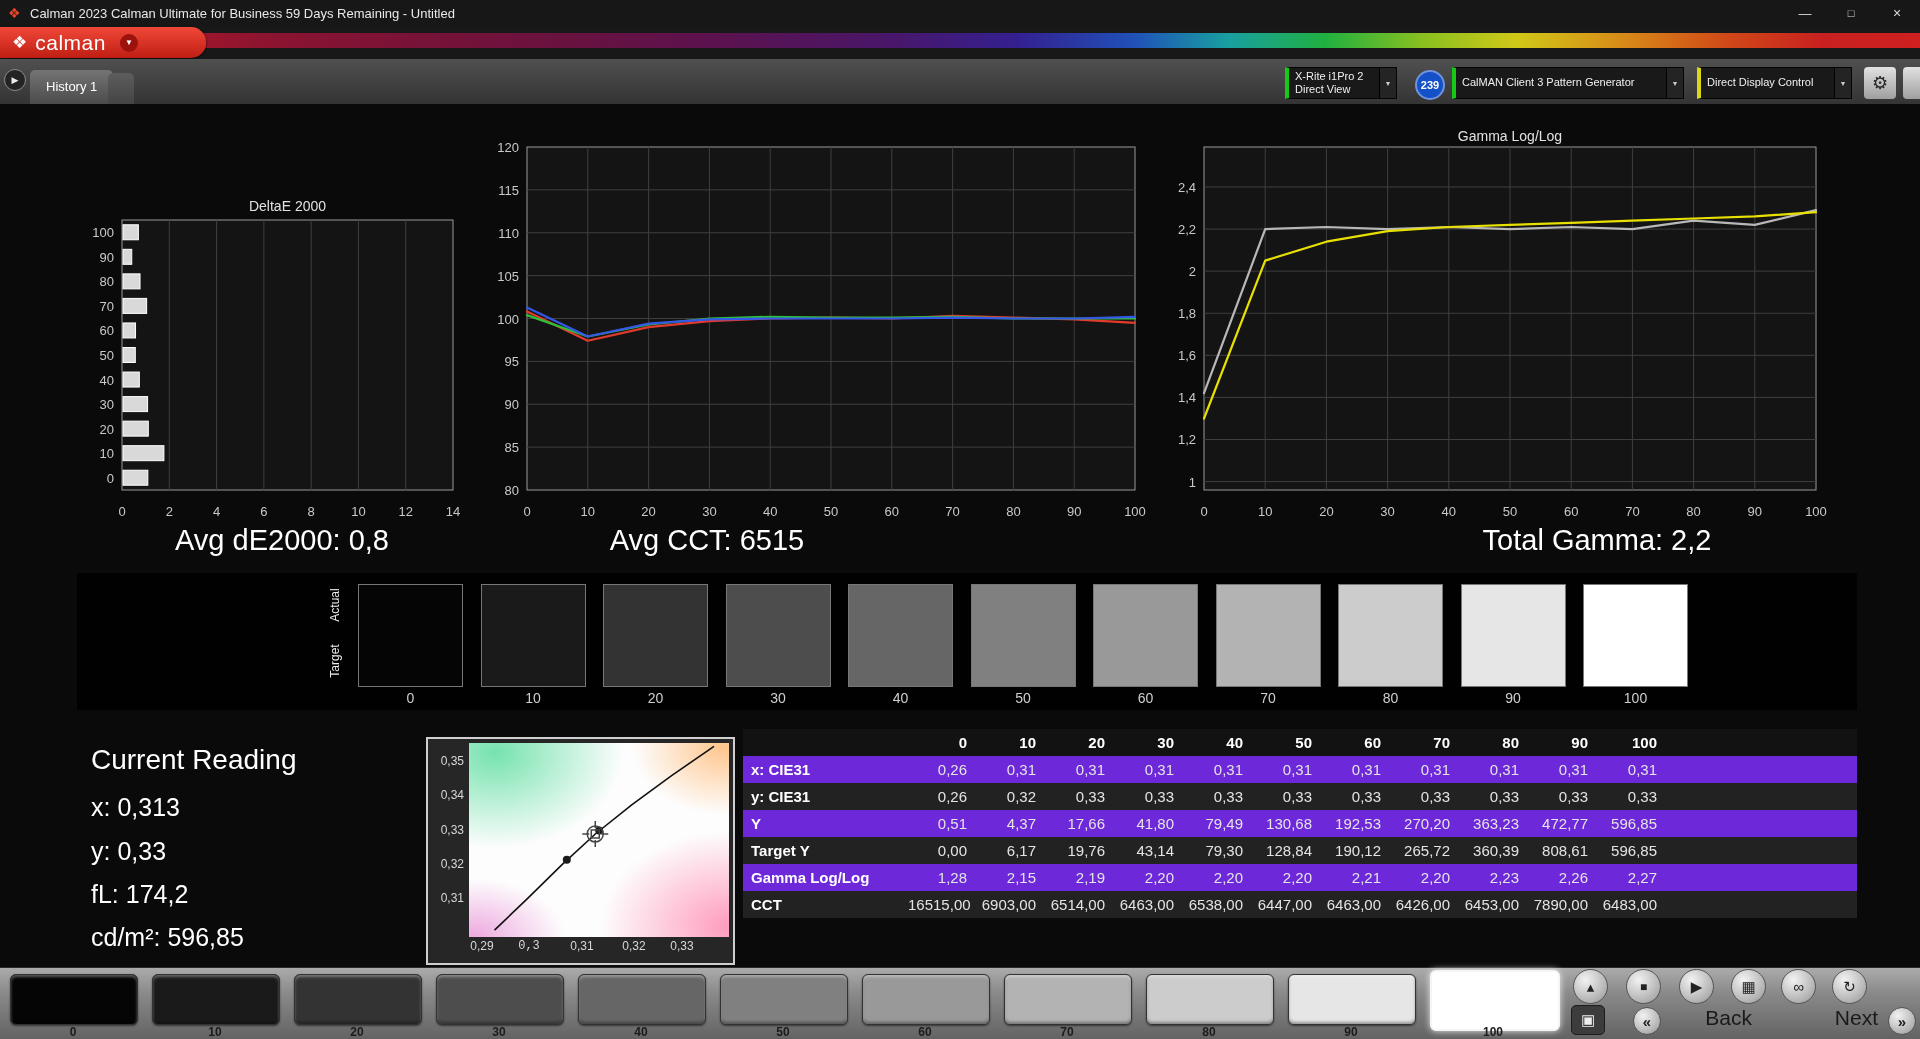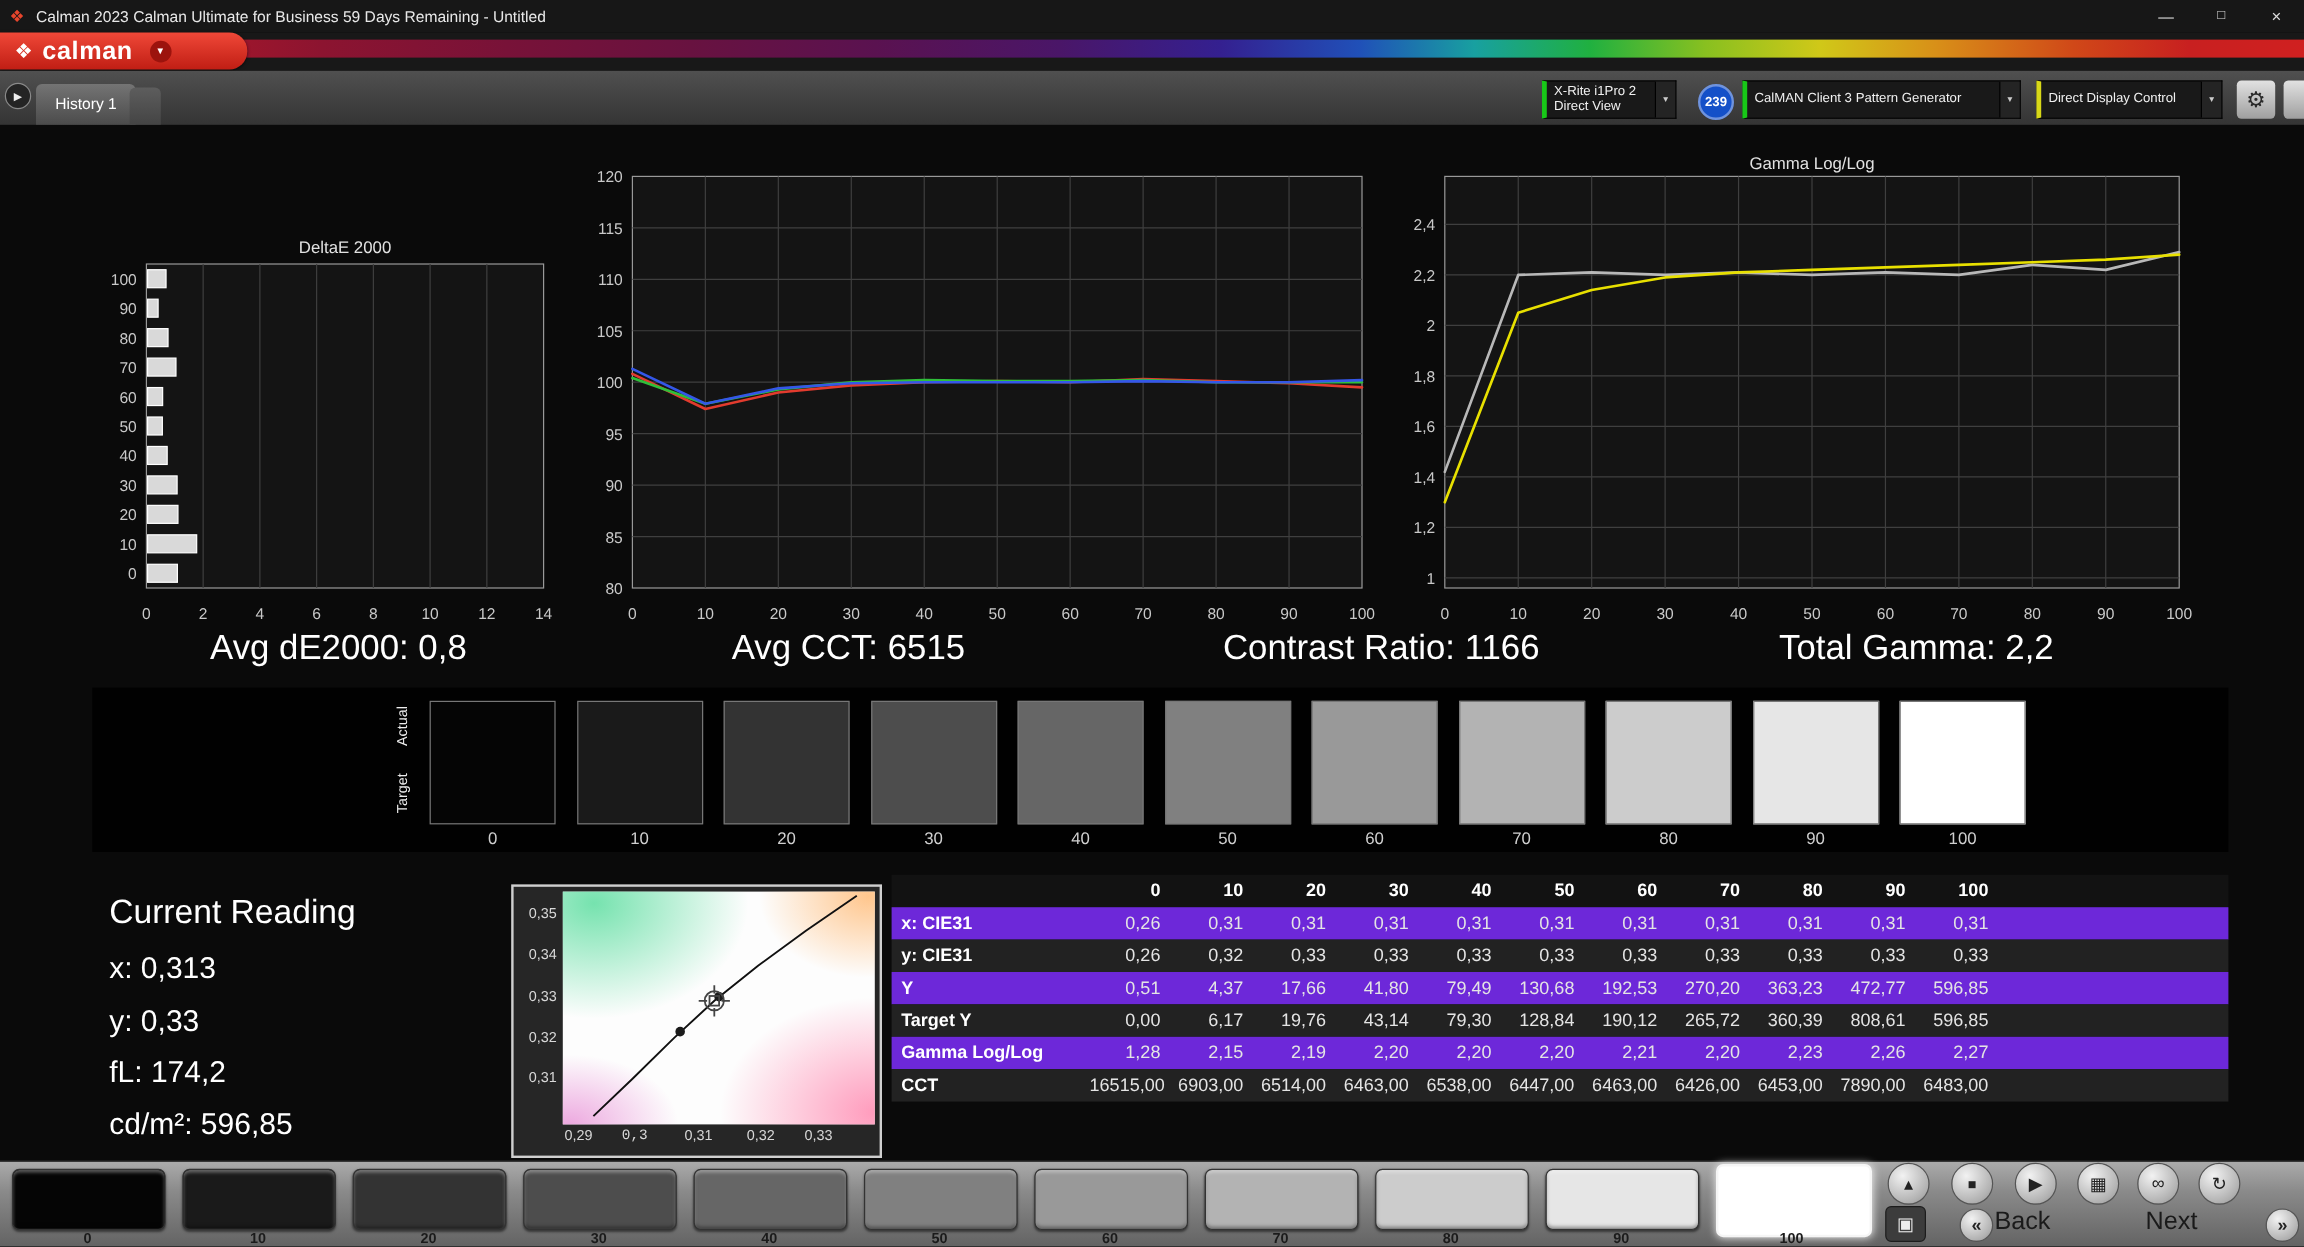--- a/index.html
+++ b/index.html
@@ -11,21 +11,21 @@
   .title-text{position:absolute;left:30px;top:6px;font-size:13px;color:#e8e8e8;white-space:nowrap;}
   .win-btn{position:absolute;top:0;width:46px;height:27px;text-align:center;line-height:27px;color:#ddd;font-size:13px;}
   .win-min{right:92px}.win-max{right:46px;font-size:11px}.win-close{right:0;font-size:14px}
 
   
   .brand-row{position:absolute;top:27px;left:0;width:1920px;height:32px;background:#181818;}
   .rainbow{position:absolute;top:6px;left:0;width:1920px;height:15px;
     background:linear-gradient(90deg,#e02020 0%,#b01828 6%,#8c1430 14%,#781238 22%,#681240 30%,#5a1250 38%,#4a1668 46%,#342090 53%,#2050b8 59%,#18a0a0 64%,#20b040 69%,#88c020 74%,#d0c818 79%,#d89018 84%,#d04818 90%,#c82020 95%,#d02020 100%);}
   .logo{position:absolute;top:0;left:0;width:206px;height:31px;background:linear-gradient(180deg,#f04838,#c01e14);border-radius:0 15px 15px 0;display:flex;align-items:center;padding-left:12px;box-sizing:border-box;box-shadow:0 1px 3px rgba(0,0,0,.6);}
   .logo-mark{color:#fff;font-size:17px;margin-right:8px;}
-  .logo-text{color:#fff;font-size:21px;font-weight:bold;letter-spacing:.5px;}
+  .logo-text{color:#fff;font-size:21px;font-weight:normal;letter-spacing:.5px;}
   .logo-caret{width:18px;height:18px;border-radius:50%;background:#9c130d;color:#fff;font-size:8px;display:flex;align-items:center;justify-content:center;margin-left:14px;}
 
   
   .tabbar{position:absolute;top:59px;left:0;width:1920px;height:45px;background:linear-gradient(180deg,#505050,#343434);}
   .tab-nav{position:absolute;left:4px;top:10px;width:22px;height:22px;border-radius:50%;background:#242424;border:1px solid #8a8a8a;color:#eee;font-size:9px;display:flex;align-items:center;justify-content:center;box-sizing:border-box;}
   .tab{position:absolute;left:30px;top:11px;height:34px;padding:0 16px;background:linear-gradient(180deg,#747474,#4b4b4b);border-radius:5px 5px 0 0;color:#fff;font-size:13px;line-height:34px;}
   .tab-stub{position:absolute;left:108px;top:14px;width:26px;height:31px;background:linear-gradient(180deg,#5d5d5d,#444);border-radius:5px 5px 0 0;}
   .sel{position:absolute;top:8px;height:32px;background:#191919;border:1px solid #050505;border-left:4px solid #18c818;box-sizing:border-box;display:flex;align-items:center;}
   .sel-text{flex:1;padding:0 6px;font-size:11px;line-height:1.2;color:#f0f0f0;white-space:nowrap;overflow:hidden;}
   .sel-caret{width:16px;align-self:stretch;border-left:1px solid #000;display:flex;align-items:center;justify-content:center;font-size:7px;color:#ccc;background:#242424;}
@@ -94,21 +94,21 @@
   .patch-sel{top:2px;height:57px;border:2px solid #f5f5f5;box-shadow:0 0 7px rgba(255,255,255,.85);}
   .patch-label{position:absolute;top:57px;width:126px;text-align:center;font-size:12px;color:#1b1b1b;font-weight:bold;}
   .tbtn{position:absolute;width:35px;height:35px;border-radius:50%;border:1px solid #555;box-sizing:border-box;
     background:radial-gradient(circle at 35% 30%, #f2f2f2, #b2b2b2 70%, #8f8f8f);color:#222;font-size:15px;
     display:flex;align-items:center;justify-content:center;top:1px;}
   .tb-eject{left:1573px}.tb-stop{left:1626px;font-size:12px}.tb-play{left:1679px}.tb-save{left:1731px}.tb-loop{left:1781px}.tb-refresh{left:1832px}
   .layout-btn{position:absolute;left:1571px;top:37px;width:34px;height:30px;border-radius:5px;background:#3c3c3c;border:1px solid #1c1c1c;color:#eee;font-size:15px;display:flex;align-items:center;justify-content:center;box-sizing:border-box;}
   .nav-circle{position:absolute;width:28px;height:28px;border-radius:50%;border:1px solid #555;box-sizing:border-box;top:39px;
     background:radial-gradient(circle at 35% 30%, #f2f2f2, #b2b2b2 70%, #8f8f8f);color:#222;font-size:15px;font-weight:bold;display:flex;align-items:center;justify-content:center;}
   .nav-back-arrow{left:1633px}.nav-next-arrow{left:1888px}
-  .nav-text{position:absolute;top:38px;width:90px;text-align:left;font-size:21px;color:#1a1a1a;}
+  .nav-text{position:absolute;top:38px;width:90px;text-align:right;font-size:21px;color:#1a1a1a;}
   .nav-back{left:1662px}.nav-next{left:1788px}
 </style>
 </head>
 <body>
 
 <div class="app">
 
   <div class="titlebar">
     <span class="title-icon">❖</span>
     <span class="title-text">Calman 2023 Calman Ultimate for Business 59 Days Remaining  - Untitled</span>
@@ -273,21 +273,20 @@
       <line x1="45" y1="90.06748466257662" x2="657" y2="90.06748466257662" stroke="#3f3f3f"></line>
       <text x="37" y="95.06748466257662" text-anchor="end" font-size="13" fill="#c9c9c9">2,2</text>
       <line x1="45" y1="47.981595092024534" x2="657" y2="47.981595092024534" stroke="#3f3f3f"></line>
       <text x="37" y="52.981595092024534" text-anchor="end" font-size="13" fill="#c9c9c9">2,4</text>
       <polyline points="45.0,254.2 106.2,90.1 167.4,88.0 228.6,90.1 289.8,88.0 351.0,90.1 412.2,88.0 473.4,90.1 534.6,81.7 595.8,85.9 657.0,71.1" fill="none" stroke="#b8b8b8" stroke-width="2.2" stroke-linejoin="round" stroke-linecap="round"></polyline>
       <polyline points="45.0,279.5 106.2,121.6 167.4,102.7 228.6,92.2 289.8,88.0 351.0,85.9 412.2,83.8 473.4,81.7 534.6,79.5 595.8,77.4 657.0,73.2" fill="none" stroke="#e8e000" stroke-width="2.2" stroke-linejoin="round" stroke-linecap="round"></polyline>
     </svg>
 
   <div class="stat stat-de">Avg dE2000: 0,8</div>
   <div class="stat stat-cct">Avg CCT: 6515</div>
-  <div class="stat stat-contrast">Contrast Ratio: 1166</div>
   <div class="stat stat-gamma">Total Gamma: 2,2</div>
 
   <div class="gray-strip" id="gray-strip">
     <div class="v-label v-actual">Actual</div>
     <div class="v-label v-target">Target</div>
   <div class="swatch" style="left: 281px; background: rgb(5, 5, 5);"></div>
       <div class="swatch-label" style="left: 281px;">0</div>
       <div class="swatch" style="left: 403.5px; background: rgb(26, 26, 26);"></div>
       <div class="swatch-label" style="left: 403.5px;">10</div>
       <div class="swatch" style="left: 526px; background: rgb(51, 51, 51);"></div>

